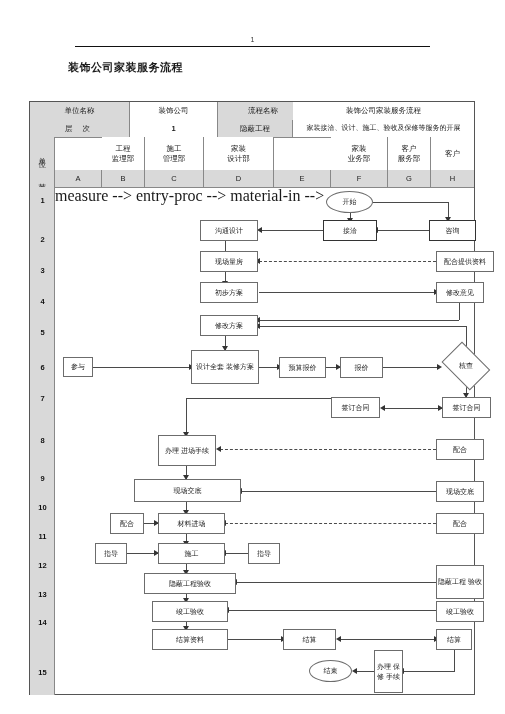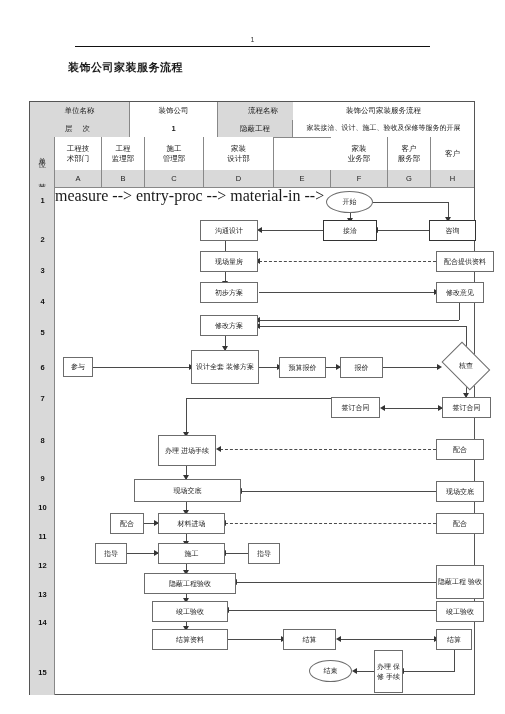--- a/index.html
+++ b/index.html
@@ -107,26 +107,20 @@
   <div class="rowline" style="top:18px;"></div>
   <div class="cell shade" style="left:0;top:18px;width:100px;height:17px;letter-spacing:4px;">层    次</div>
   <div class="cell plain" style="left:100px;top:18px;width:88px;height:17px;font-weight:bold;">1</div>
   <div class="cell shade" style="left:188px;top:18px;width:75px;height:17px;">隐蔽工程</div>
   <div class="cell plain last" style="left:263px;top:18px;width:181px;height:17px;font-size:7px;">家装接洽、设计、施工、验收及保修等服务的开展</div>
 
   <div class="rowline" style="top:35px;"></div>
   <div class="cell shade" style="left:0;top:35px;width:25px;height:33px;">
     <div class="two">
       <span style="writing-mode:vertical-rl;letter-spacing:3px;">单位</span>
-    </div>
-  </div>
-  <div class="cell plain" style="left:25px;top:35px;width:47px;height:33px;">
-    <div class="two">
-      <span>工程技</span>
-      <span>术部门</span>
     </div>
   </div>
   <div class="cell plain" style="left:72px;top:35px;width:43px;height:33px;">
     <div class="two">
       <span>工程</span>
       <span>监理部</span>
     </div>
   </div>
   <div class="cell plain" style="left:115px;top:35px;width:59px;height:33px;">
     <div class="two">

